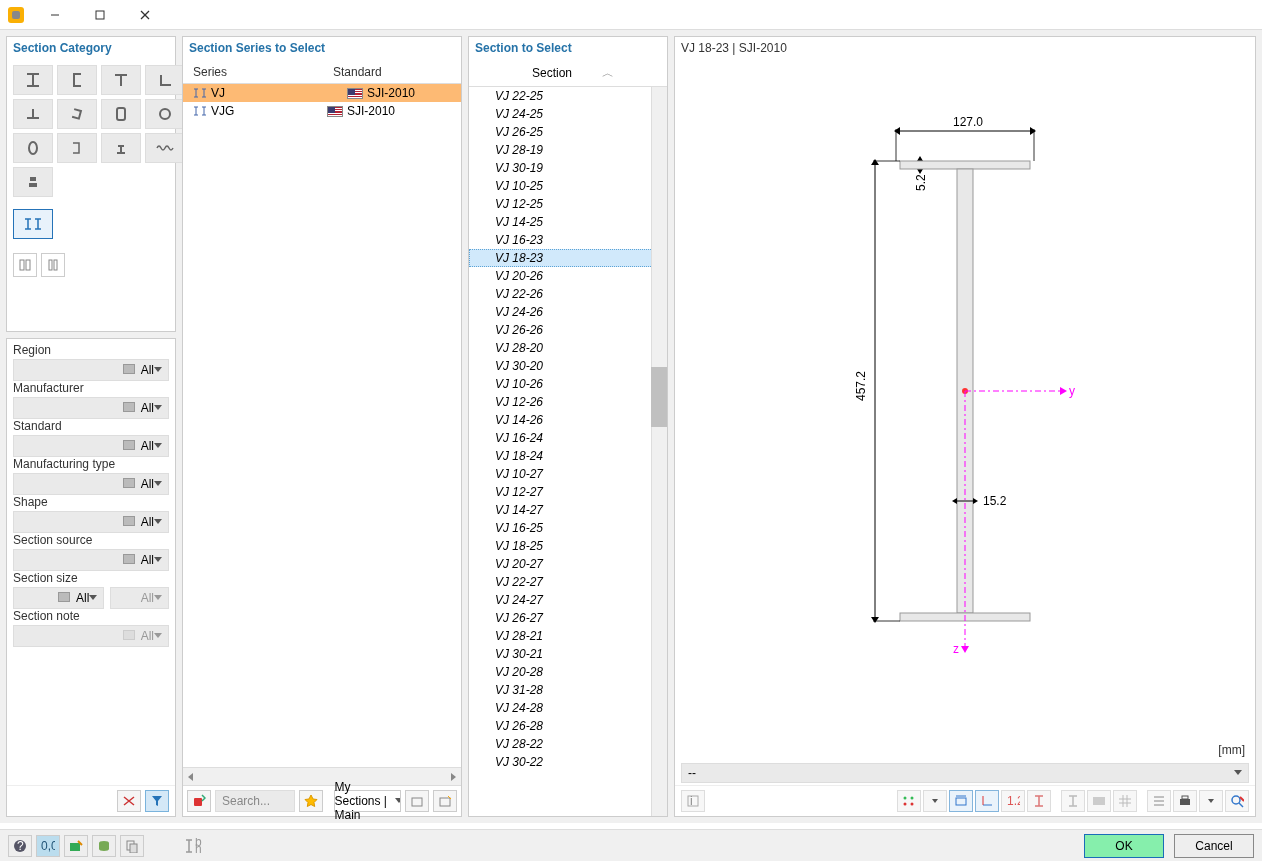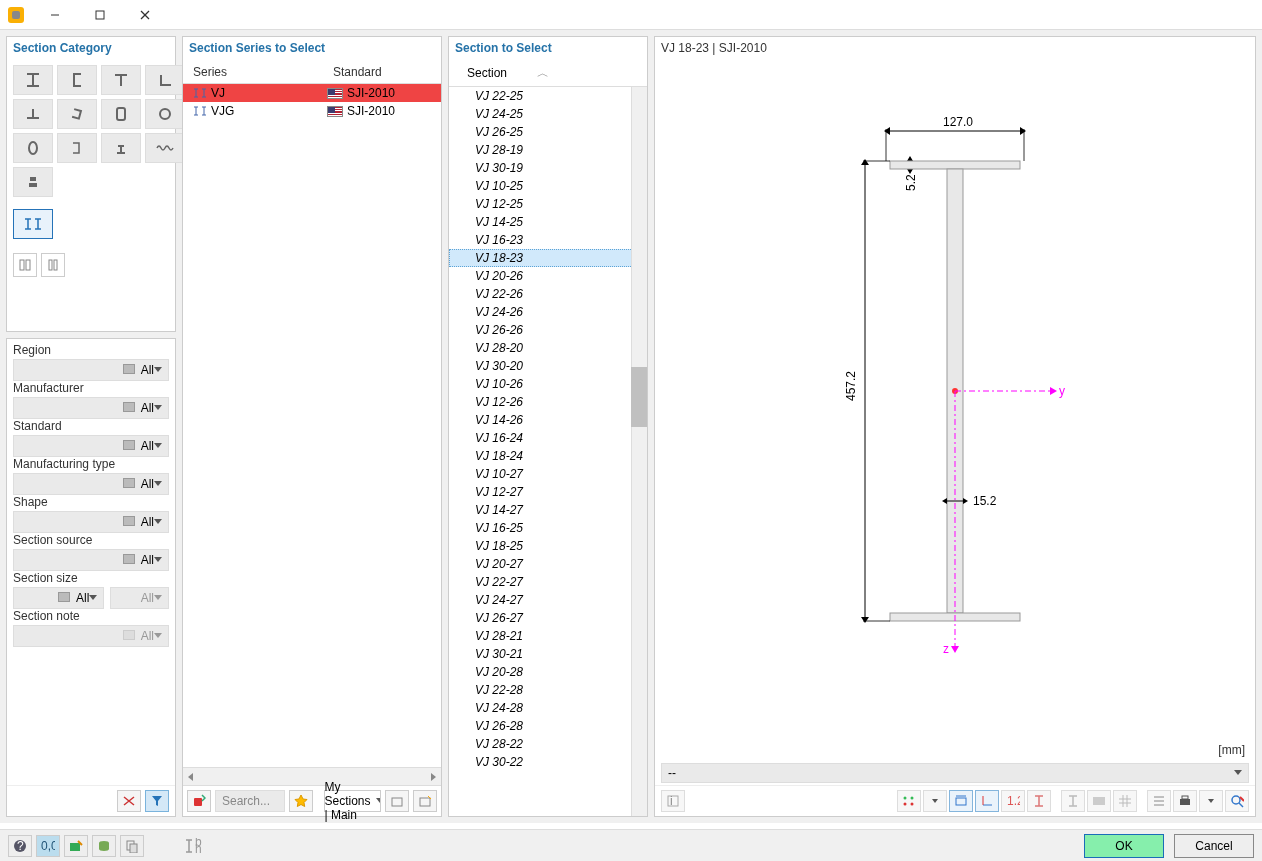--- a/index.html
+++ b/index.html
@@ -9,21 +9,21 @@
   .titlebar { height: 30px; display: flex; align-items: center; padding: 0 8px; border-bottom: 1px solid #ddd; background: #fff; }
   .titlebar-icon { width: 16px; height: 16px; background: #fab005; border-radius: 3px; margin-right: 8px; position: relative; }
   .titlebar-icon::after { content: ""; position: absolute; width: 8px; height: 8px; background: #888; border-radius: 2px; top: 4px; left: 4px; }
   .title-text { flex: 1; color: #333; }
   .win-controls { display: flex; gap: 0; }
   .win-btn { width: 45px; height: 28px; display: flex; align-items: center; justify-content: center; color: #333; }
   
   
   .main-area { display: flex; height: 793px; padding: 6px; gap: 6px; background: #f0f0f0; }
   .panel { background: #fff; border: 1px solid #ccc; display: flex; flex-direction: column; }
-  .panel-series { width: 260px; }
+  .panel-series { width: 280px; }
   .panel-section { width: 200px; }
   .panel-preview { flex: 1; }
   
   .panel-header { color: #2673a8; font-weight: 600; padding: 4px 6px 6px 6px; font-size: 12px; }
   
   
   .cat-grid { padding: 4px 6px; display: grid; grid-template-columns: repeat(4, 40px); gap: 4px 4px; }
   .cat-btn { width: 40px; height: 30px; background: #eaeaea; border: 1px solid #ddd; display: flex; align-items: center; justify-content: center; color: #555; font-size: 16px; font-family: serif; }
   .cat-btn.selected { background: #e8f2fb; border: 1.5px solid #2573b8; color: #2573b8; }
   .cat-row2 { padding: 10px 6px 4px 6px; display: flex; gap: 4px; }
@@ -42,33 +42,33 @@
   .bottom-icons { padding: 4px 6px; display: flex; justify-content: flex-end; gap: 4px; border-top: 1px solid #eee; }
   .tiny-btn { width: 24px; height: 22px; border: 1px solid #ccc; background: #f5f5f5; display: flex; align-items: center; justify-content: center; font-size: 12px; }
   
   
   .series-head { display: flex; padding: 0 4px; border-bottom: 1px solid #ddd; }
   .series-head > div { padding: 4px 6px; color: #333; }
   .col-series { width: 140px; }
   .col-std { flex: 1; }
   .series-list { flex: 1; overflow: auto; }
   .series-row { display: flex; padding: 2px 4px; align-items: center; }
-  .series-row.sel { background: #ef4444; }
+  .series-row.sel { background: #fdba74; gap: 20px; }
   .series-row .col-series { display: flex; align-items: center; gap: 4px; padding-left: 6px; }
   .mini-icon { width: 14px; height: 10px; display: inline-flex; }
   .flag { width: 16px; height: 11px; background: linear-gradient(to bottom, #b22234 0 10%, #fff 10% 20%, #b22234 20% 30%, #fff 30% 40%, #b22234 40% 50%, #fff 50% 60%, #b22234 60% 70%, #fff 70% 80%, #b22234 80% 90%, #fff 90%); position: relative; border: 0.5px solid #888; margin-right: 4px; }
   .flag::before { content: ""; position: absolute; top: 0; left: 0; width: 7px; height: 6px; background: #3c3b6e; }
   .horiz-scroll { height: 18px; background: #f0f0f0; display: flex; align-items: center; justify-content: space-between; border-top: 1px solid #ddd; padding: 0 4px; }
   .series-footer { padding: 4px; display: flex; align-items: center; gap: 4px; border-top: 1px solid #ddd; }
   .search-box { flex: 1; height: 22px; background: #eaeaea; border: 1px solid #ddd; padding: 0 6px; color: #888; display: flex; align-items: center; }
   .mysec { flex: 1; height: 22px; background: #fff; border: 1px solid #ccc; padding: 0 0; display: flex; align-items: center; justify-content: space-between; margin-left: 7px; }
   
   
   .section-head { display: flex; padding: 4px 8px; border-bottom: 1px solid #ddd; align-items: center; }
-  .section-head-title { flex: 1; padding-left: 10px; }
+  .section-head-title { flex: 1; padding-left: 10px; text-align: center; }
   .sort-arrow { margin-left: 30px; color: #888; }
   .section-scroll { flex: 1; overflow-y: auto; position: relative; font-style: italic; }
   .section-list { padding: 0; }
   .section-item { padding: 2px 0 2px 26px; cursor: default; }
   .section-item.sel { background: #d1e9fb; border: 1px dotted #5ca3d6; padding: 1px 0 1px 25px; }
   
   .scrollbar-sim { position: absolute; right: 0; top: 0; width: 16px; height: 100%; background: #f0f0f0; border-left: 1px solid #ddd; }
   .scrollbar-thumb { position: absolute; right: 0; width: 16px; background: #c0c0c0; }
   
   
@@ -405,21 +405,21 @@
           <div class="section-item">VJ 14-27</div>
           <div class="section-item">VJ 16-25</div>
           <div class="section-item">VJ 18-25</div>
           <div class="section-item">VJ 20-27</div>
           <div class="section-item">VJ 22-27</div>
           <div class="section-item">VJ 24-27</div>
           <div class="section-item">VJ 26-27</div>
           <div class="section-item">VJ 28-21</div>
           <div class="section-item">VJ 30-21</div>
           <div class="section-item">VJ 20-28</div>
-          <div class="section-item">VJ 22-28</div>
+          <div class="section-item">VJ 31-28</div>
           <div class="section-item">VJ 24-28</div>
           <div class="section-item">VJ 26-28</div>
           <div class="section-item">VJ 28-22</div>
           <div class="section-item">VJ 30-22</div>
         </div>
       <div class="scrollbar-sim">
           <div class="scrollbar-thumb" style="top:280px;height:60px;"></div>
         </div>
     </div>
   </div>

